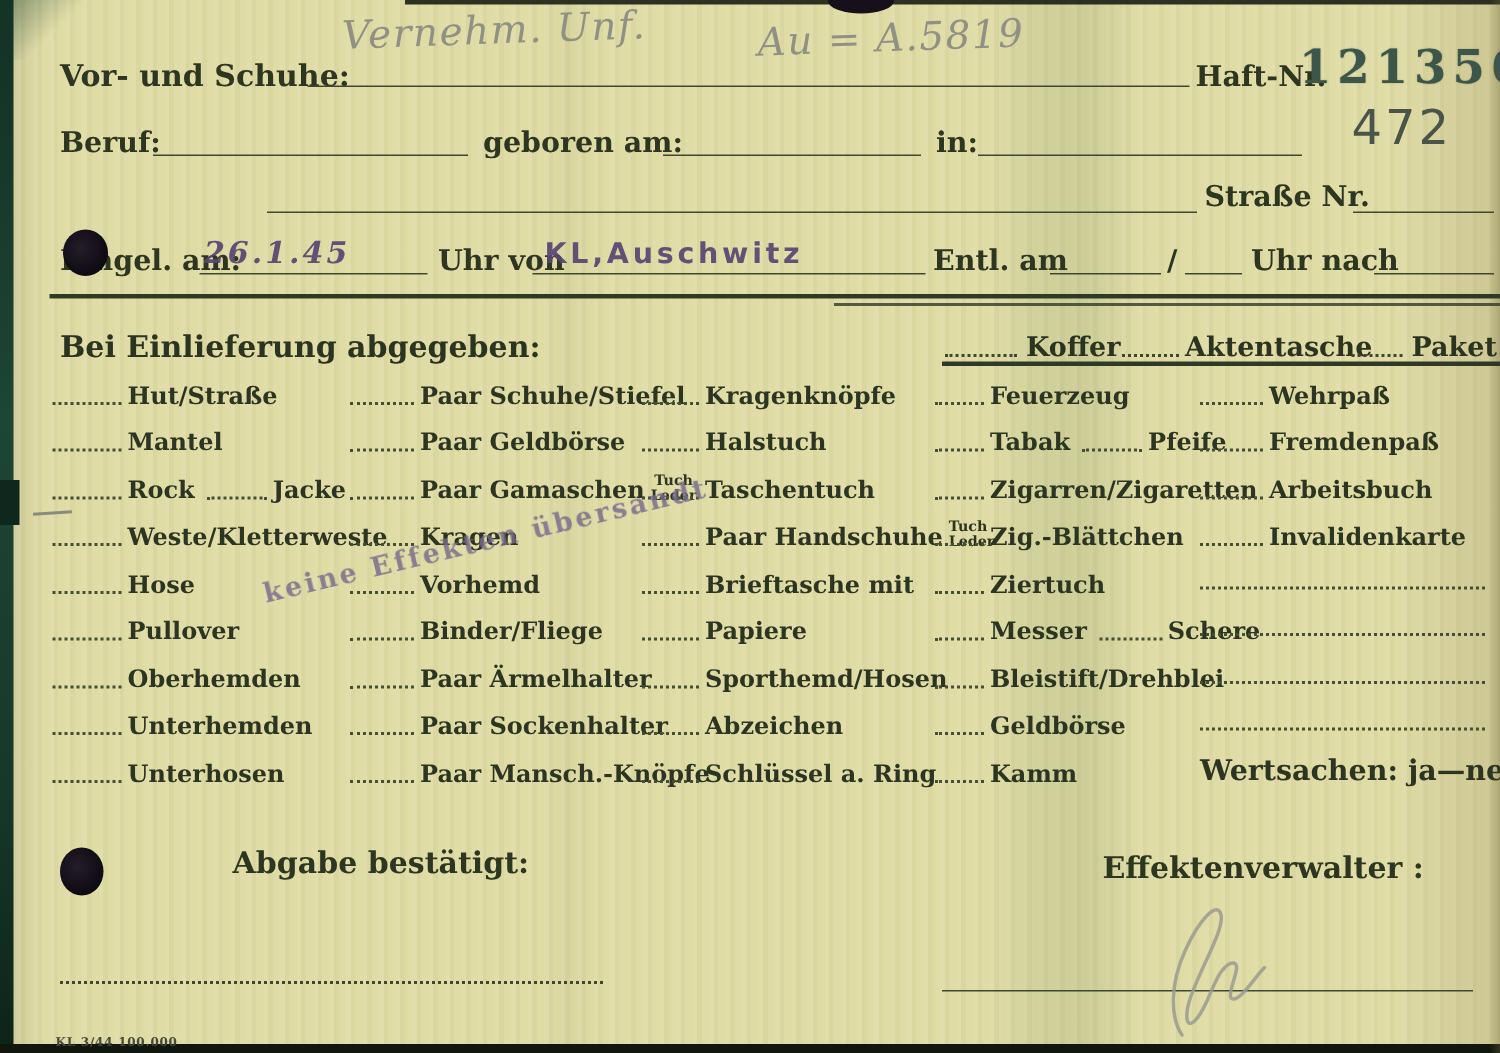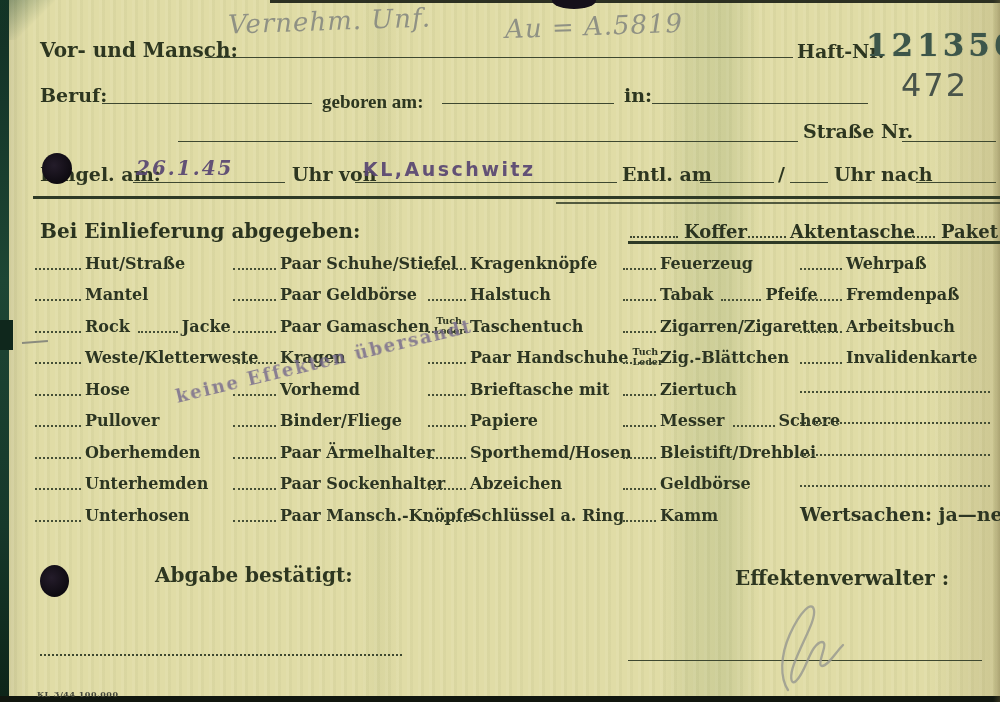--- a/index.html
+++ b/index.html
@@ -45,28 +45,28 @@
 <div class="stage">
 
   <div class="abs edge" style="left:0;top:0;width:9px;height:702px;background:linear-gradient(180deg,#123024,#1d4634 40%,#16382a 75%,#0d2418);"></div>
   <div class="abs" style="left:0;top:320px;width:13px;height:30px;background:#0f271c;"></div>
   <div class="abs" style="left:270px;top:0;width:730px;height:3px;background:rgba(25,30,20,.9);"></div>
   <div class="abs" style="left:0;top:696px;width:1000px;height:6px;background:#11170f;"></div>
   <div class="abs" style="left:993px;top:0;width:7px;height:702px;background:linear-gradient(90deg,rgba(0,0,0,0),rgba(110,100,60,.35));"></div>
   <div class="abs" style="left:0;top:0;width:55px;height:40px;background:linear-gradient(135deg,rgba(20,60,40,.45),rgba(0,0,0,0) 60%);"></div>
   <div class="abs" style="left:552px;top:-8px;width:44px;height:17px;border-radius:50%;background:#15101a;"></div>
 
-  <span class="abs lab" style="left:40px;top:40px;font-size:20px;">Vor- und Mansch:</span>
+  <span class="abs lab" style="left:40px;top:40px;font-size:20px;">Vor- und Schuhe:</span>
   <div class="abs line" style="left:205px;top:57px;width:588px;"></div>
   <span class="abs lab" style="left:797px;top:42px;">Haft-Nr.</span>
   <span class="abs stamp-teal" style="left:866px;top:27px;">121356</span>
 
   <span class="abs lab" style="left:40px;top:86px;">Beruf:</span>
   <div class="abs line" style="left:102px;top:103px;width:210px;"></div>
-  <span class="abs lab" style="left:322px;top:92px;font-family:Liberation Serif, serif;">geboren am:</span>
+  <span class="abs lab" style="left:322px;top:86px;">geboren am:</span>
   <div class="abs line" style="left:442px;top:103px;width:172px;"></div>
   <span class="abs lab" style="left:624px;top:86px;">in:</span>
   <div class="abs line" style="left:652px;top:103px;width:216px;"></div>
   <span class="abs stamp-page" style="left:901px;top:66px;">472</span>
 
   <div class="abs line" style="left:178px;top:141px;width:620px;"></div>
   <span class="abs lab" style="left:803px;top:122px;">Straße Nr.</span>
   <div class="abs line" style="left:902px;top:141px;width:94px;"></div>
 
   <span class="abs lab" style="left:40px;top:165px;">Eingel. am:</span>

